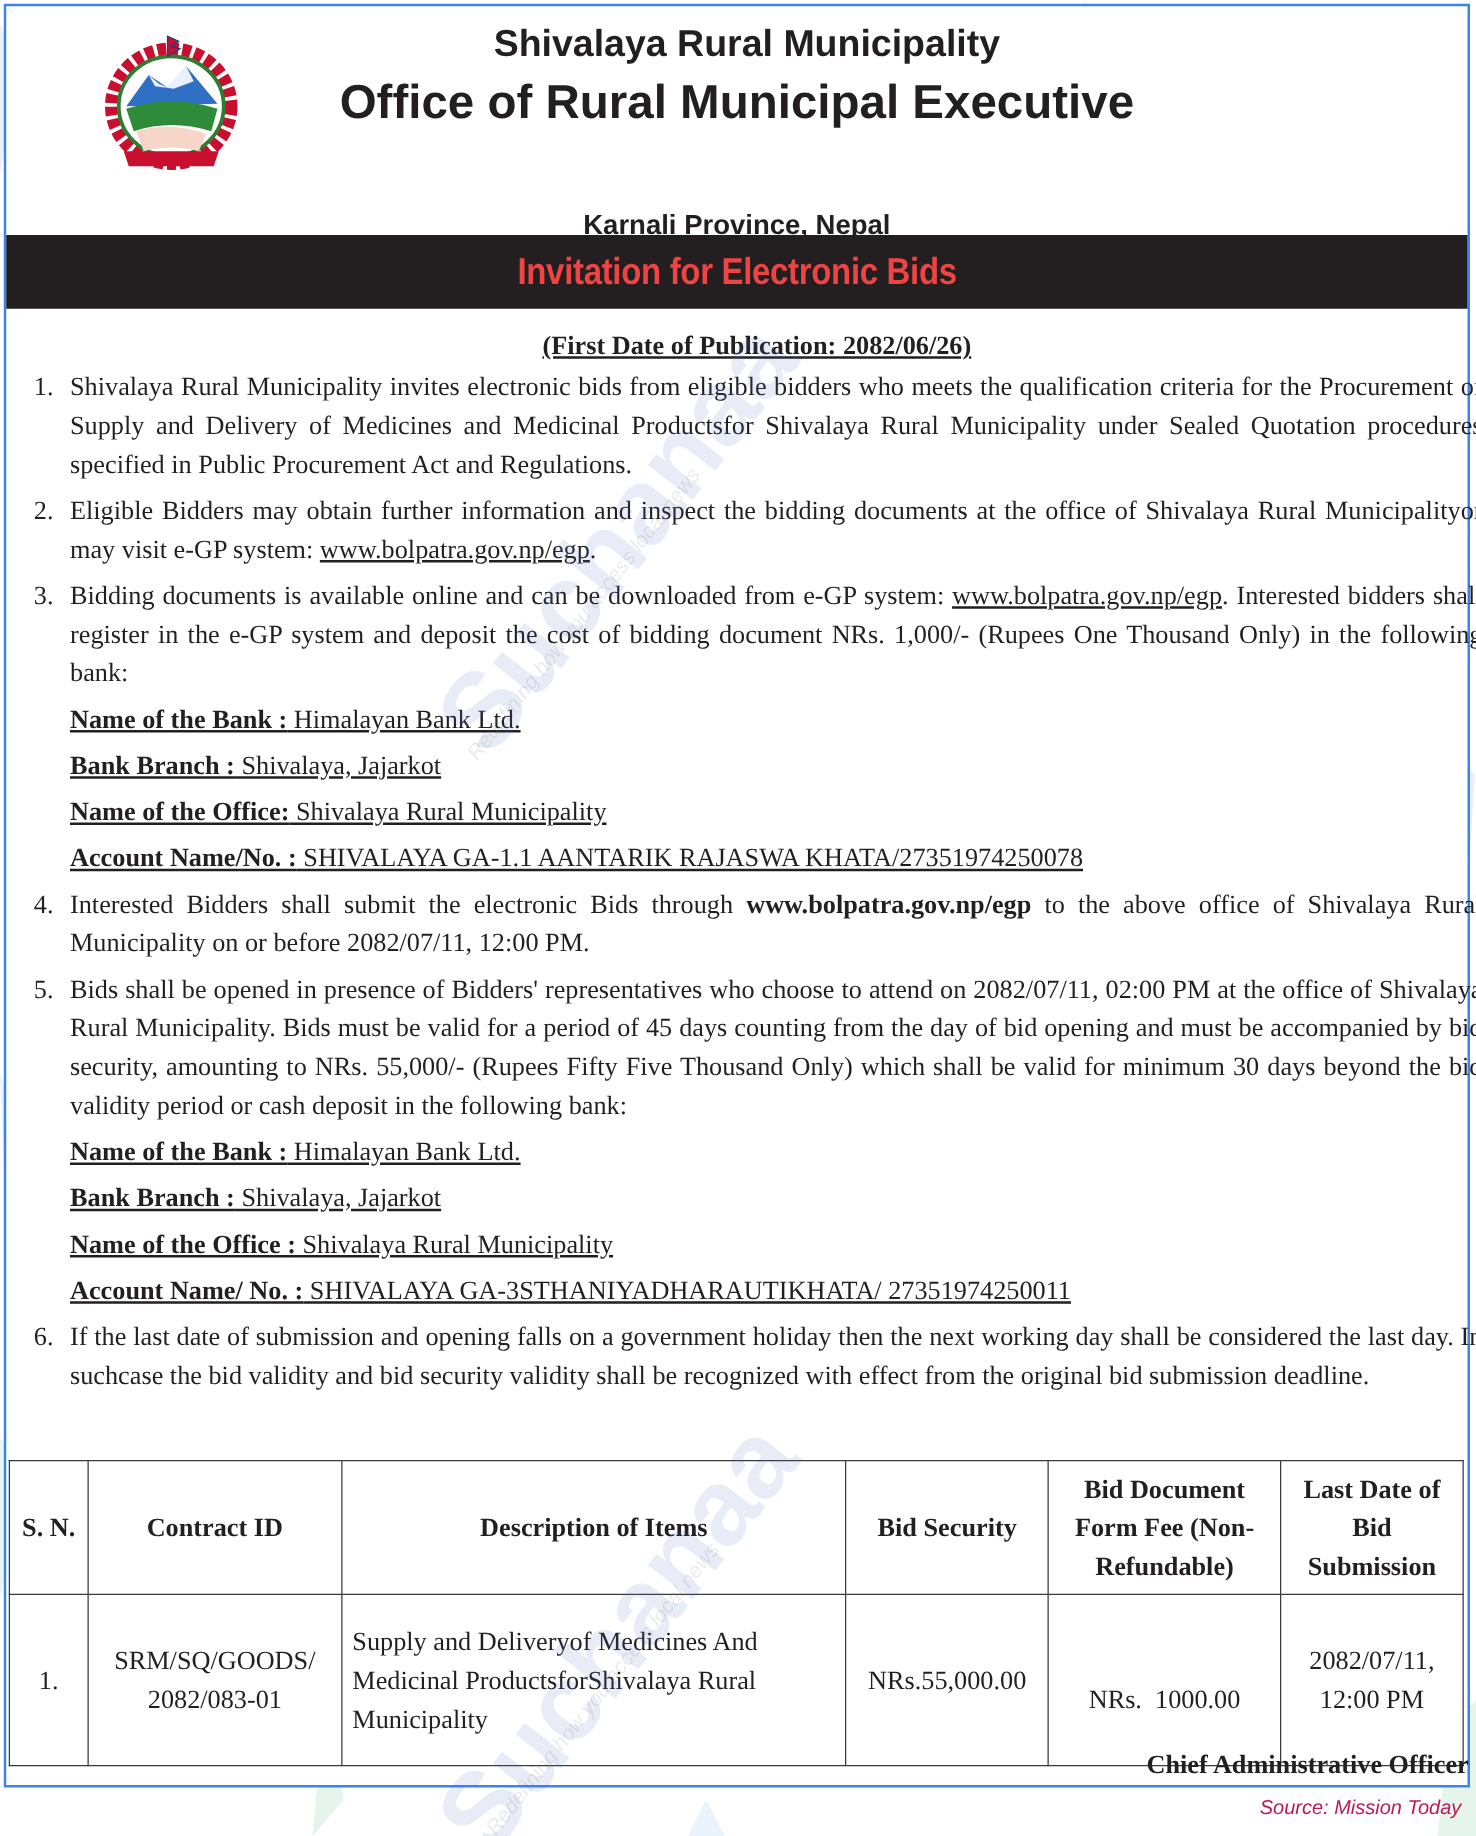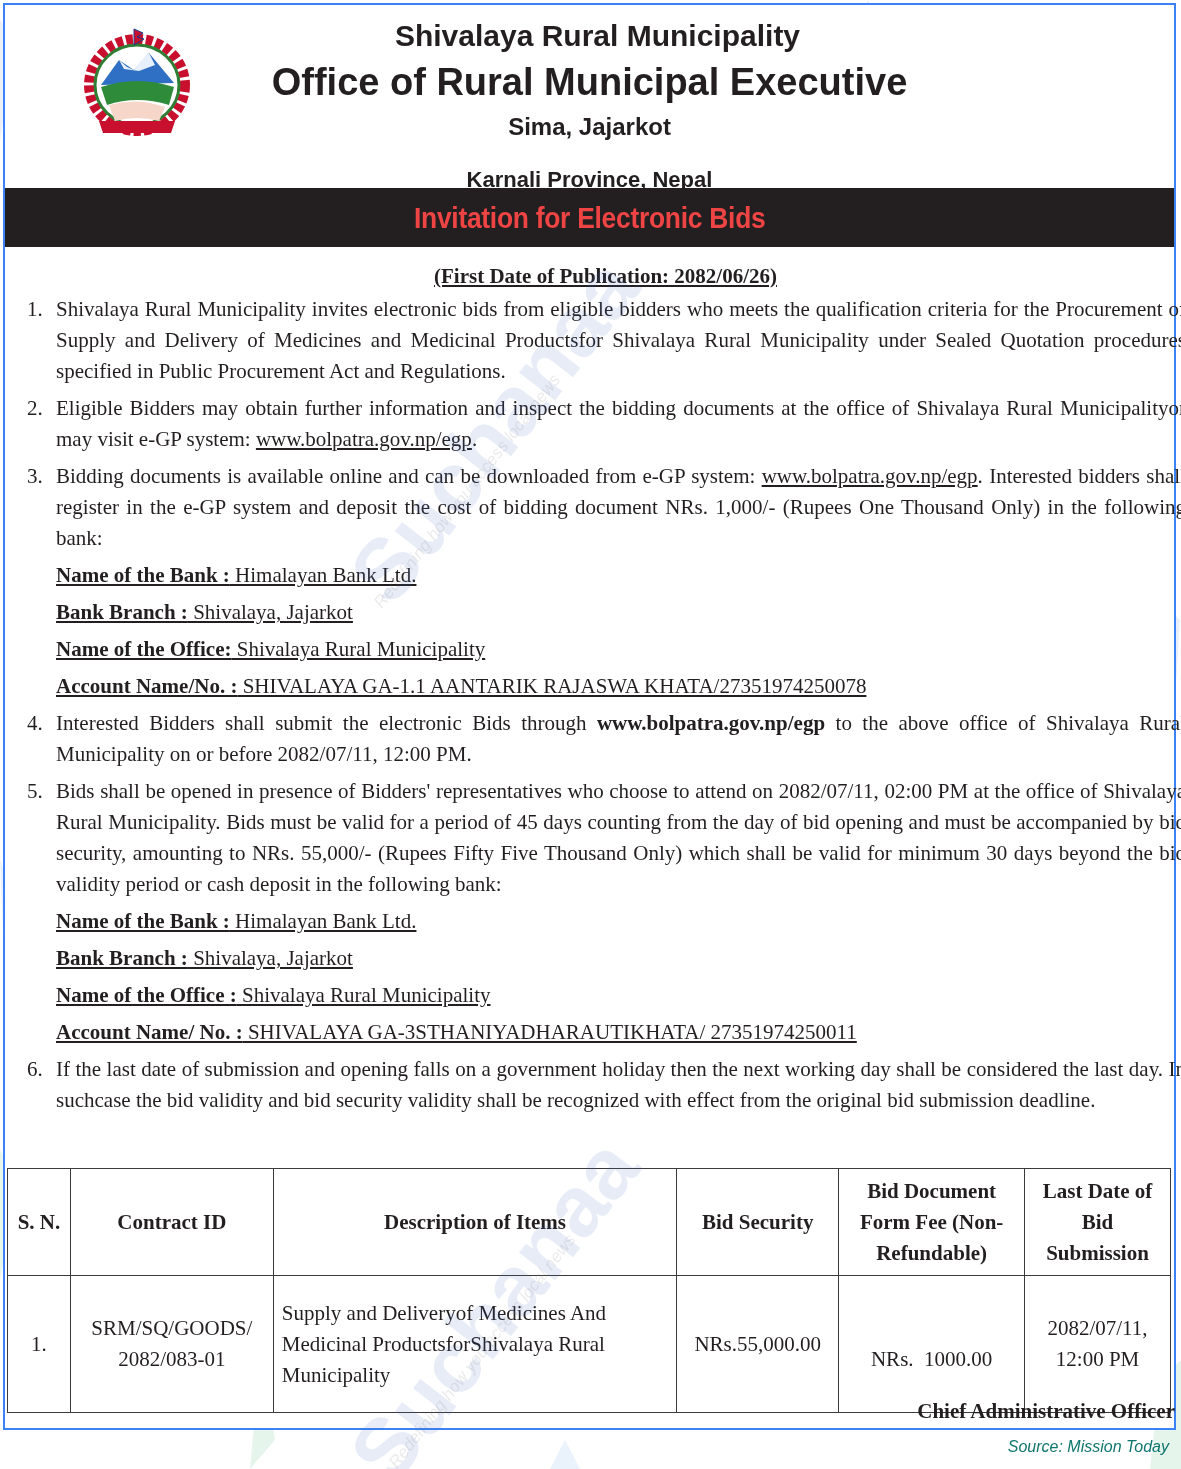--- a/index.html
+++ b/index.html
@@ -22,21 +22,21 @@
   .b { font-weight: bold; }
   .kv { padding-left: 35px; margin: 0 0 6px 0; text-decoration: underline; }
   .kv .k { font-weight: bold; }
   table.bids { position: absolute; left: 7px; top: 1168px; width: 1164px; border-collapse: collapse; font-size: 21px; }
   table.bids th, table.bids td { border: 1.5px solid #3a3a3a; text-align: center; vertical-align: middle; padding: 0 6px; }
   table.bids th { height: 106px; font-weight: bold; line-height: 31px; }
   table.bids td { height: 106px; line-height: 31px; }
   table.bids td.desc { text-align: left; padding-left: 8px; }
   table.bids td.fee { vertical-align: middle; padding-top: 30px; }
   .signature { position: absolute; right: 6px; top: 1399px; font-weight: bold; font-size: 21px; }
-  .source { position: absolute; right: 12px; top: 1438px; font-family: "Liberation Sans", sans-serif; font-style: italic; font-size: 16px; color: #0f766e; }
+  .source { position: absolute; right: 12px; top: 1438px; font-family: "Liberation Sans", sans-serif; font-style: italic; font-size: 16px; color: #be185d; }
   .wm { position: absolute; pointer-events: none; font-family: "Liberation Sans", sans-serif; font-weight: bold; color: rgba(70,110,190,0.13); transform-origin: left top; }
   .wm-sub { position: absolute; pointer-events: none; font-family: "Liberation Sans", sans-serif; font-style: italic; color: rgba(120,120,120,0.15); transform-origin: left top; }
   .shard { position: absolute; pointer-events: none; }
 </style>
 </head>
 <body>
 
 <svg class="shard" style="left:0;top:0" width="1181" height="1469">
   <polygon points="0,20 18,40 0,140" fill="rgba(150,180,220,0.18)"></polygon>
   <polygon points="868,0 885,30 878,100 860,25" fill="rgba(150,190,235,0.22)"></polygon>
@@ -56,21 +56,20 @@
       <ellipse cx="58" cy="60" rx="42" ry="40" fill="none" stroke="#2e7d32" stroke-width="3"></ellipse>
       <polygon points="22,60 40,35 55,45 70,28 95,58" fill="#2f6fc4"></polygon>
       <polygon points="40,35 48,42 55,45 62,36 70,28 76,40 60,46 45,44" fill="#e8f0fb"></polygon>
       <path d="M22,62 Q58,50 95,62 L90,80 Q58,70 28,80 Z" fill="#2e8b3a"></path>
       <path d="M30,80 Q58,72 86,82 L80,96 Q58,90 36,96 Z" fill="#f5d6c8"></path>
       <path d="M20,96 L96,96 L92,108 L24,108 Z" fill="#c8102e"></path>
       <polygon points="55,4 55,20 65,14 58,12 64,8" fill="#c8102e" stroke="#1e3a8a" stroke-width="1"></polygon>
     </svg>
     <div class="h-line h1">Shivalaya Rural Municipality</div>
     <div class="h-line h2">Office of Rural Municipal Executive</div>
-    <div class="h-line h3">Sima, Jajarkot</div>
     <div class="h-line h4">Karnali Province, Nepal</div>
   </div>
 
   <div class="banner">
     <span>Invitation for Electronic Bids</span>
   </div>
 
   <div class="content">
     <div class="pubdate">(First Date of Publication: 2082/06/26)</div>
 

